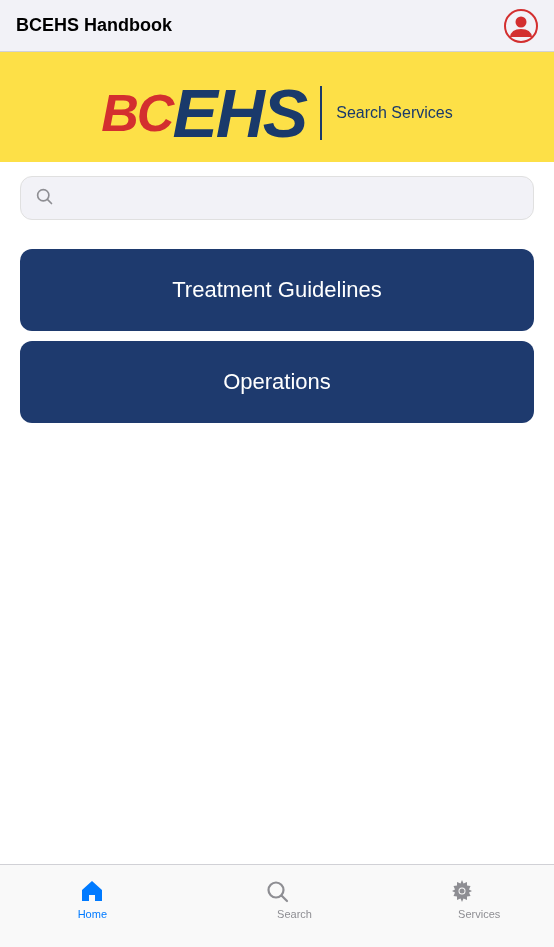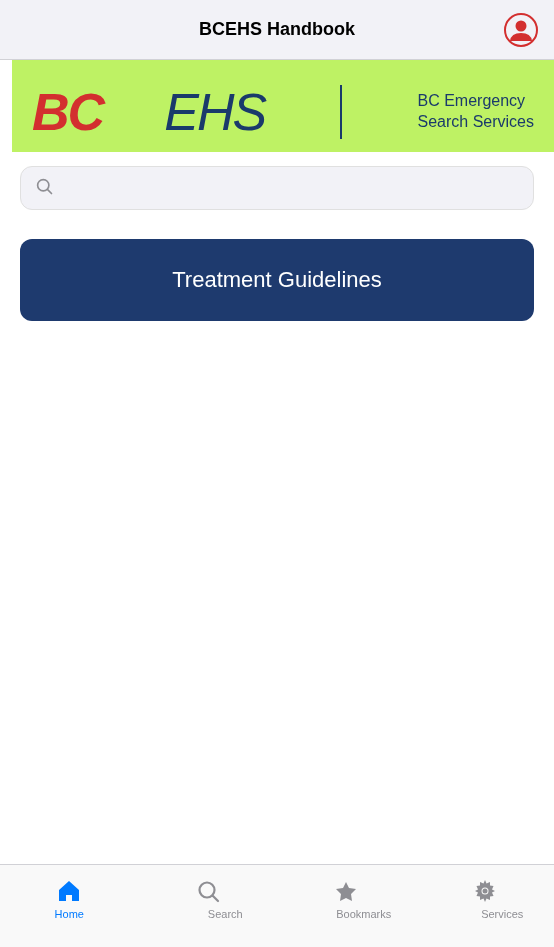--- a/index.html
+++ b/index.html
@@ -11,26 +11,26 @@
       background: #ffffff;
       display: flex;
       flex-direction: column;
       overflow: hidden;
     }
 
     
     .header {
       display: flex;
       align-items: center;
-      justify-content: center;
+      justify-content: flex-start;
       background: #f2f2f7;
       border-bottom: 1px solid #d1d1d6;
       padding: 12px 16px;
       position: relative;
-      height: 60px;
+      height: 52px;
     }
     .header-title {
       font-size: 18px;
       font-weight: 700;
       color: #000000;
       text-align: center;
     }
     .header-avatar {
       position: absolute;
       right: 16px;
@@ -38,34 +38,33 @@
       transform: translateY(-50%);
       width: 34px;
       height: 34px;
     }
 
     
     .logo-area {
       padding: 22px 20px 10px 20px;
       display: flex;
       align-items: center;
-      justify-content: space-between;
-      background: #bef264;
-      margin-left: 12px;
+      justify-content: center;
+      background: #fde047;
     }
     .logo-text-bc {
       font-size: 52px;
       font-weight: 900;
       color: #d32f2f;
       letter-spacing: -2px;
       font-style: italic;
     }
     .logo-text-ehs {
-      font-size: 52px;
-      font-weight: 400;
+      font-size: 68px;
+      font-weight: 700;
       color: #1a3a6b;
       letter-spacing: -2px;
       font-style: italic;
     }
     .logo-divider {
       width: 2px;
       height: 54px;
       background: #1a3a6b;
       margin: 0 14px;
     }
@@ -194,41 +193,43 @@
       <path d="M6 28 Q7 20 17 20 Q27 20 28 28" fill="#d32f2f"></path>
     </svg>
   </div>
 </div>
 
 <div class="logo-area">
   <span class="logo-text-bc">BC</span>
   <span class="logo-text-ehs">EHS</span>
   <div class="logo-divider"></div>
   <div class="logo-subtitle">
-    <div>BC Emergency</div>
     <div>Search Services</div>
   </div>
 </div>
 
 <div class="search-container">
   <div class="search-bar">
     <span class="search-icon-svg">
       <svg width="18" height="18" viewBox="0 0 24 24" fill="none" xmlns="http://www.w3.org/2000/svg">
         <circle cx="11" cy="11" r="7.5" stroke="#8e8e93" stroke-width="2.2"></circle>
         <line x1="16.5" y1="16.5" x2="22" y2="22" stroke="#8e8e93" stroke-width="2.2" stroke-linecap="round"></line>
       </svg>
     </span>
     <input class="search-input" type="text" placeholder="" style="">
   </div>
 </div>
 
 <div class="main-content">
   <button class="nav-button">
     <span class="nav-button-label">Treatment Guidelines</span>
   </button>
+  <button class="nav-button">
+    <span class="nav-button-label">Operations</span>
+  </button>
 </div>
 
 <div class="tab-bar">
 
   <div class="tab-item active">
     <div class="tab-icon">
       <svg width="26" height="26" viewBox="0 0 26 26" fill="none" xmlns="http://www.w3.org/2000/svg">
         <path d="M3 12 L13 3 L23 12 L23 23 L16 23 L16 17 L10 17 L10 23 L3 23 Z" fill="#007aff"></path>
       </svg>
     </div>
@@ -238,28 +239,20 @@
   <div class="tab-item inactive">
     <div class="tab-icon">
       <svg width="26" height="26" viewBox="0 0 26 26" fill="none" xmlns="http://www.w3.org/2000/svg">
         <circle cx="12" cy="12" r="7.5" stroke="#8e8e93" stroke-width="2.2" fill="none"></circle>
         <line x1="17.5" y1="17.5" x2="23" y2="23" stroke="#8e8e93" stroke-width="2.2" stroke-linecap="round"></line>
       </svg>
     </div>
     <span class="tab-label">Search</span>
   </div>
 
-  <div class="tab-item inactive">
-    <div class="tab-icon">
-      <svg width="26" height="26" viewBox="0 0 26 26" fill="none" xmlns="http://www.w3.org/2000/svg">
-        <polygon points="13,4 16,10 23,11 18,16 19,23 13,20 7,23 8,16 3,11 10,10" fill="#8e8e93"></polygon>
-      </svg>
-    </div>
-    <span class="tab-label">Bookmarks</span>
-  </div>
 
   <div class="tab-item inactive">
     <div class="tab-icon">
       <svg width="26" height="26" viewBox="0 0 26 26" fill="none" xmlns="http://www.w3.org/2000/svg">
         <circle cx="13" cy="13" r="3.5" fill="#8e8e93"></circle>
         <path d="M13 2 L14.5 5.5 L18 4 L18 7.5 L21.5 8 L20 11.5 L23 13 L20 14.5 L21.5 18 L18 18.5 L18 22 L14.5 20.5 L13 24 L11.5 20.5 L8 22 L8 18.5 L4.5 18 L6 14.5 L3 13 L6 11.5 L4.5 8 L8 7.5 L8 4 L11.5 5.5 Z" fill="#8e8e93"></path>
         <circle cx="13" cy="13" r="3.5" fill="#f9f9f9"></circle>
         <circle cx="13" cy="13" r="2.5" fill="#8e8e93"></circle>
       </svg>
     </div>

